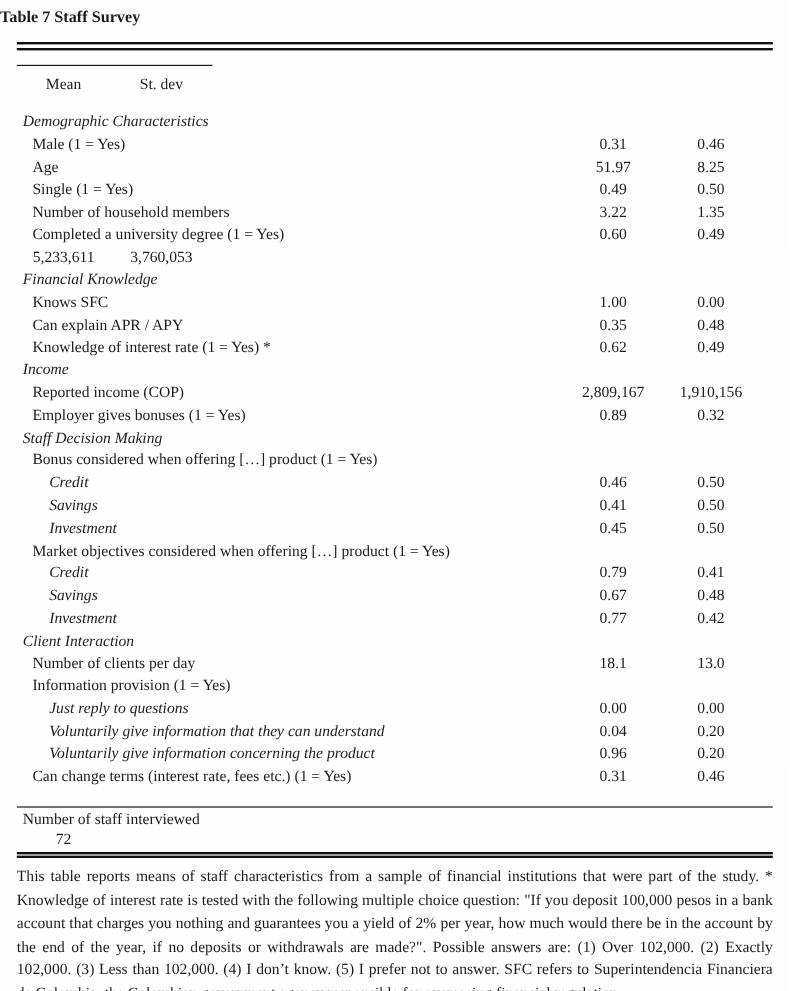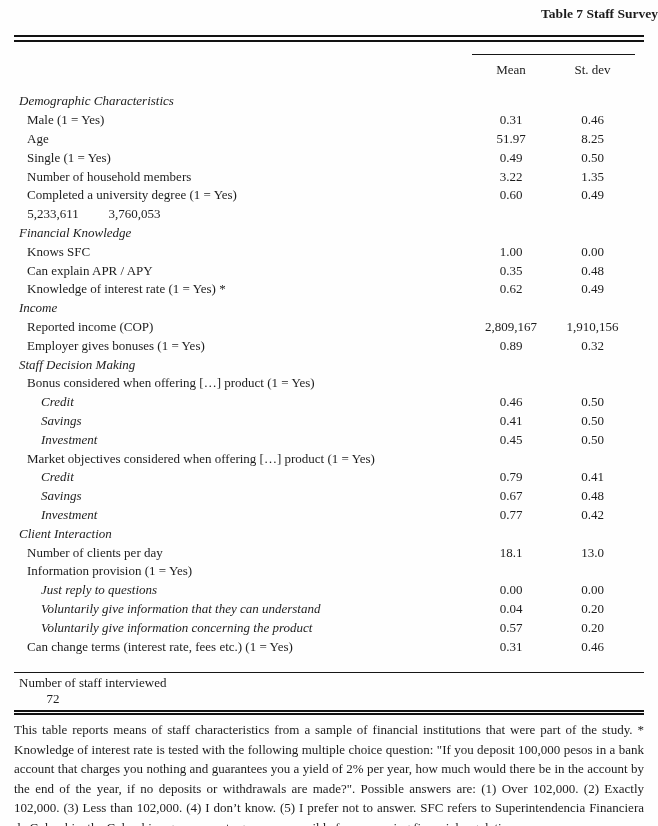--- a/index.html
+++ b/index.html
@@ -8,32 +8,32 @@
     width:658px;height:826px;
     background:#fefefe;
     color:#1c1c1c;
     font-family:"Liberation Serif","DejaVu Serif",serif;
     font-size:13px;
     overflow:hidden;
     box-sizing:border-box;
   }
   .title{
     padding-top:6px;
-    text-align:right;
+    text-align:left;
     font-weight:bold;
     font-size:13.5px;
   }
   .rule-double{
     margin:0 14px;
     border-top:2px solid #121212;
     border-bottom:2px solid #121212;
   }
   .rule-double.top{margin-top:13px;height:3px;}
   .rule-double.bottom{height:1px;}
-  .header-row{display:flex;margin:12px 23px 0 14px;}
+  .header-row{display:flex;margin:12px 23px 0 14px;flex-direction:column;}
   .lbl-spacer{flex:1;}
   .stat-head{
     width:163px;display:flex;
     border-top:1.5px solid #161616;
     padding-top:7px;
   }
   .cell{text-align:center;white-space:nowrap;}
   .cell.mean{width:78px;}
   .cell.sd{width:85px;}
   .tbody{margin:14px 23px 0 14px;}
@@ -204,21 +204,21 @@
         <div class="cell mean">0.00</div>
         <div class="cell sd">0.00</div>
       </div>
       <div class="row subitem">
         <div class="label">Voluntarily give information that they can understand</div>
         <div class="cell mean">0.04</div>
         <div class="cell sd">0.20</div>
       </div>
       <div class="row subitem">
         <div class="label">Voluntarily give information concerning the product</div>
-        <div class="cell mean">0.57</div>
+        <div class="cell mean">0.96</div>
         <div class="cell sd">0.20</div>
       </div>
       <div class="row item">
         <div class="label">Can change terms (interest rate, fees etc.) (1 = Yes)</div>
         <div class="cell mean">0.31</div>
         <div class="cell sd">0.46</div>
       </div>
     </div>
 
   <div class="rule-thin"></div>

